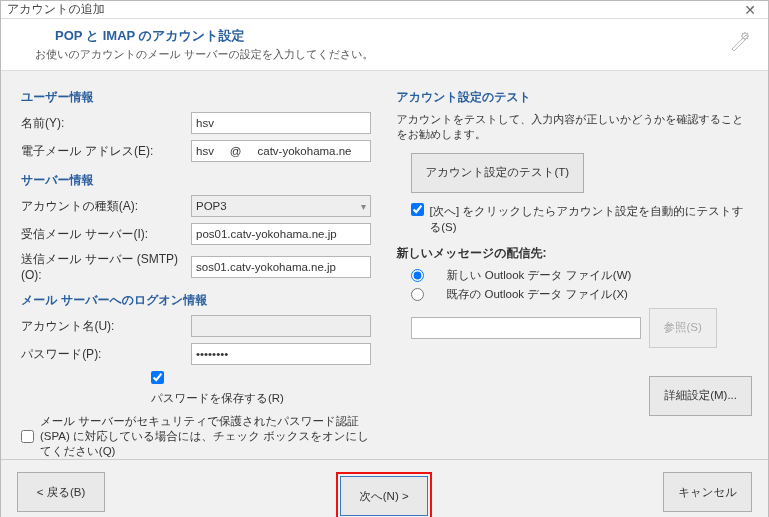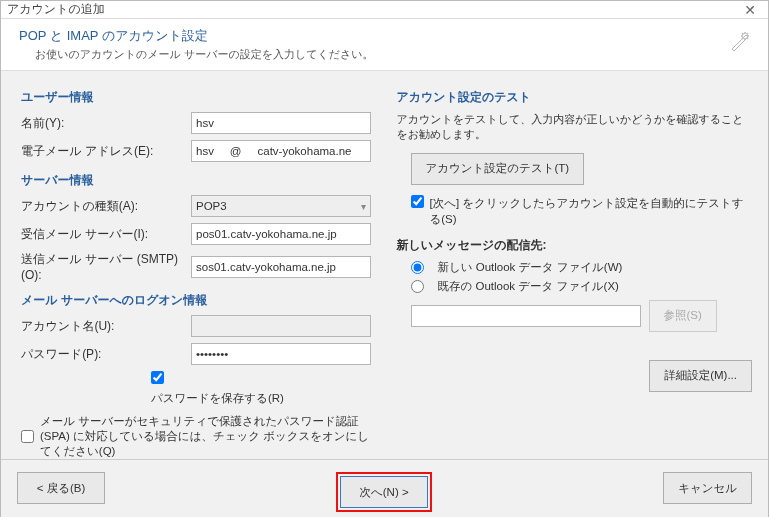--- a/index.html
+++ b/index.html
@@ -2,42 +2,42 @@
 <html><head>
 <meta charset="utf-8">
 <style>
   * { box-sizing: border-box; margin: 0; padding: 0; font-family: "Yu Gothic UI", "Meiryo", "MS PGothic", sans-serif; }
   body { background: #fff; width: 769px; height: 517px; overflow: hidden; font-size: 12px; color: #333; }
   .window { width: 769px; height: 517px; border: 1px solid #bbb; background: #f1f1f1; display: flex; flex-direction: column; }
   .titlebar { height: 38px; background: #fff; display: flex; align-items: center; padding: 0 6px; border-bottom: 1px solid #ddd; gap: 35px; }
   .titlebar .title { flex: 1; font-size: 12px; color: #444; }
   .titlebar .close { font-size: 14px; color: #666; padding: 0 6px; cursor: pointer; }
   .header { padding: 8px 18px 8px 18px; background: #fff; border-bottom: 1px solid #ddd; position: relative; }
-  .header .h1 { color: #2a5f9e; font-size: 13px; font-weight: 400; }
+  .header .h1 { color: #2a5f9e; font-size: 13px; font-weight: 700; margin-left: 36px; }
   .header .desc { color: #555; font-size: 11px; margin-top: 2px; padding-left: 16px; }
   .header .sparkle { position: absolute; right: 16px; top: 10px; color: #aaa; }
   .header .sparkle svg { width: 24px; height: 24px; }
   .content { flex: 1; display: flex; padding: 18px 16px 0 20px; gap: 20px; background: #f1f1f1; }
   .col { flex: 1; }
   .section-h { color: #2a5f9e; font-size: 12px; font-weight: 600; margin: 0 0 6px 0; }
   .row { display: flex; align-items: center; margin-bottom: 6px; min-height: 22px; }
   .row .lbl { width: 170px; font-size: 12px; color: #333; }
   .row input[type=text], .row input[type=password], .row .select {
     height: 22px; width: 180px; border: 1px solid #b5b5b5; background: #fff; padding: 0 4px; font-size: 11.5px; color: #333;
   }
   .row .select { background: #eee; display: inline-flex; align-items: center; justify-content: space-between; }
   .row .select .chev { color: #888; font-size: 10px; }
   .chk-row { display: flex; align-items: flex-start; gap: 6px; margin: 4px 0; font-size: 11.5px; }
   .chk-row .box-lbl { line-height: 1.4; }
   .spa { font-size: 11.5px; display: flex; gap: 6px; align-items: center; margin-top: 8px; max-width: 390px; }
   .right .desc2 { font-size: 11px; color: #333; margin-bottom: 10px; line-height: 1.4; }
-  .btn { display: inline-block; border: 1px solid #adadad; background: #e9e9e9; height: 32px; padding: 0 14px; font-size: 11.5px; color: #333; cursor: pointer; }
+  .btn { display: inline-block; border: 1px solid #adadad; background: #e9e9e9; height: 40px; padding: 0 14px; font-size: 11.5px; color: #333; cursor: pointer; }
   .btn.disabled { color: #aaa; background: #eee; border-color: #ccc; cursor: default; }
   .btn.highlight { border: 1px solid #3a78c4; }
-  .radio-row { display: flex; align-items: center; gap: 14px; font-size: 11.5px; margin: 4px 0 4px 14px; }
+  .radio-row { display: flex; align-items: center; gap: 23px; font-size: 11.5px; margin: 4px 0 4px 14px; }
   .radio-row input { margin: 0; }
   .pathbox { width: 230px; height: 22px; border: 1px solid #b5b5b5; background: #fff; margin-left: 14px; display: inline-block; vertical-align: middle; }
   .browse-row { display: flex; align-items: center; gap: 8px; margin-top: 6px; }
   .footer { border-top: 1px solid #ccc; padding: 12px 16px; display: flex; justify-content: space-between; gap: 10px; background: #f1f1f1; }
   .footer .btn { min-width: 88px; text-align: center; line-height: 22px; }
   .redframe { display: inline-block; border: 2px solid #e11; padding: 2px; }
   .right .indent { margin-left: 14px; }
   .pw-save { margin-left: 130px; margin-top: 4px; flex-direction: column; }
   .section-gap { margin-top: 10px; }
   .more-row { text-align: right; margin-top: 28px; }

